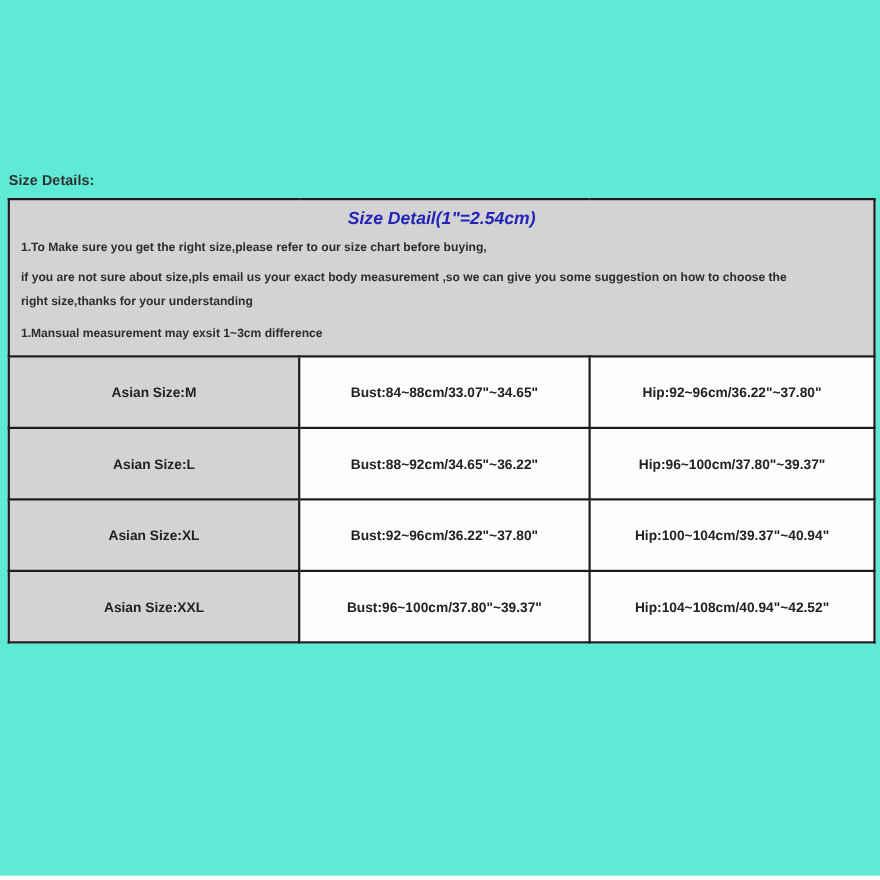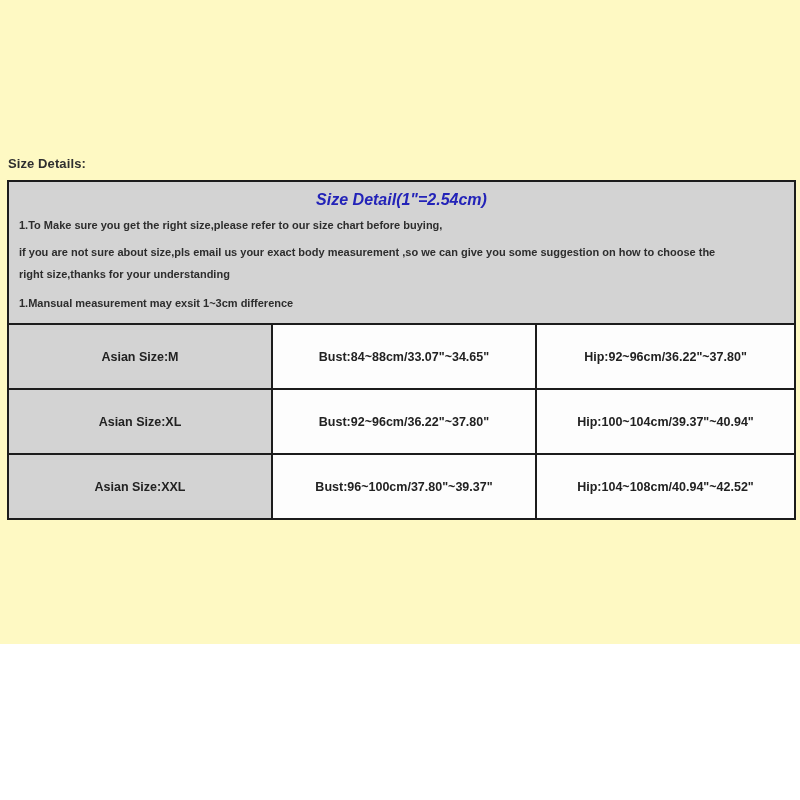--- a/index.html
+++ b/index.html
@@ -7,22 +7,22 @@
     padding: 0;
     width: 800px;
     height: 800px;
     background: #ffffff;
     font-family: "Liberation Sans", sans-serif;
     overflow: hidden;
   }
   .page {
     position: relative;
     width: 800px;
-    height: 644px;
-    background: #fef9c3;
+    height: 796px;
+    background: #5eead4;
   }
   .section-label {
     position: absolute;
     left: 8px;
     top: 156px;
     font-size: 13px;
     font-weight: bold;
     color: #2f2f2f;
     letter-spacing: 0.1px;
   }
@@ -101,20 +101,25 @@
         </td>
       </tr>
 
 
       <tr class="size-row">
         <td class="size-name-cell">Asian Size:M</td>
         <td class="bust-cell">Bust:84~88cm/33.07"~34.65"</td>
         <td class="hip-cell">Hip:92~96cm/36.22"~37.80"</td>
       </tr>
 
+      <tr class="size-row">
+        <td class="size-name-cell">Asian Size:L</td>
+        <td class="bust-cell">Bust:88~92cm/34.65"~36.22"</td>
+        <td class="hip-cell">Hip:96~100cm/37.80"~39.37"</td>
+      </tr>
 
       <tr class="size-row">
         <td class="size-name-cell">Asian Size:XL</td>
         <td class="bust-cell">Bust:92~96cm/36.22"~37.80"</td>
         <td class="hip-cell">Hip:100~104cm/39.37"~40.94"</td>
       </tr>
 
       <tr class="size-row">
         <td class="size-name-cell">Asian Size:XXL</td>
         <td class="bust-cell">Bust:96~100cm/37.80"~39.37"</td>

